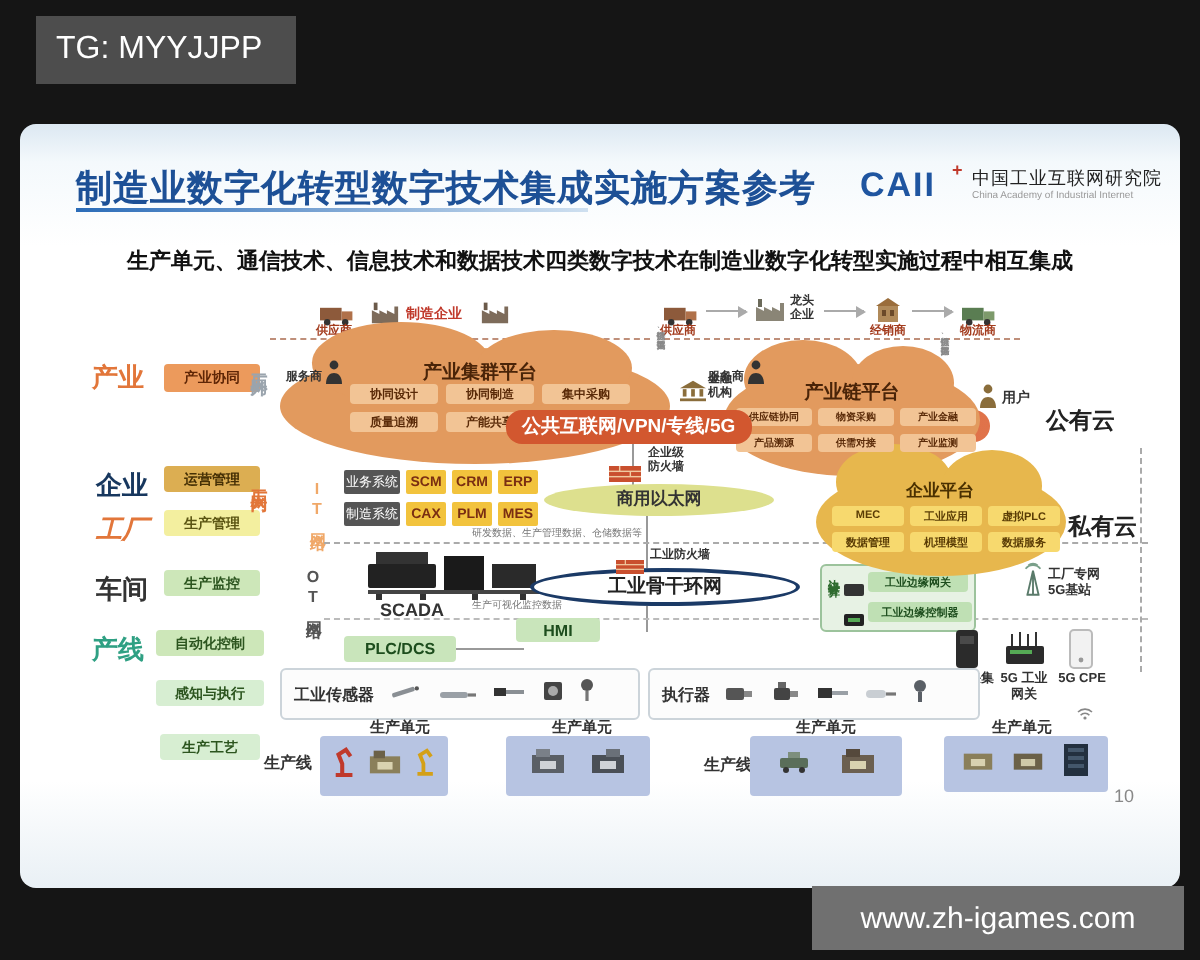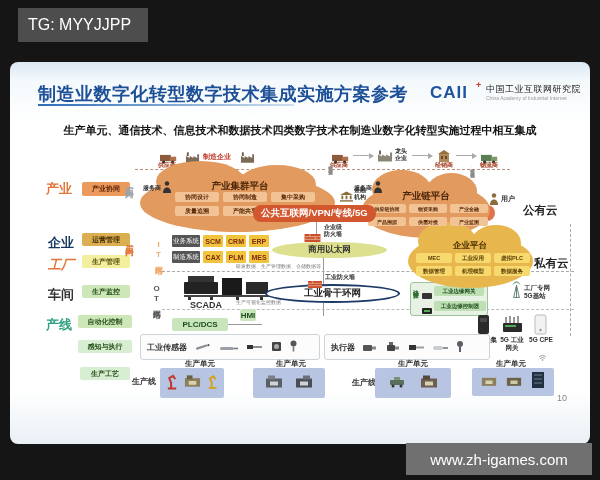--- a/index.html
+++ b/index.html
@@ -237,21 +237,21 @@
         <rect width="18" height="9" fill="#c94f2e"></rect>
         <line x1="0" y1="3" x2="18" y2="3" stroke="#f0c9a0" stroke-width="0.8"></line>
         <line x1="0" y1="6" x2="18" y2="6" stroke="#f0c9a0" stroke-width="0.8"></line>
         <line x1="6" y1="0" x2="6" y2="3" stroke="#f0c9a0" stroke-width="0.8"></line>
       </svg></span>
   <div class="abs lbl" style="left:315px;top:211px;font-size:6px;z-index:5;">工业防火墙</div>
   <div class="abs ellipse ctr" style="left:255px;top:222px;width:135px;height:19px;background:#fff;border:2px solid #1b3a66;color:#222;font-size:9.5px;">工业骨干环网</div>
   <div class="abs line-v" style="left:313px;top:241px;height:13px;"></div>
   <div class="abs dash-h" style="left:152px;top:247px;width:412px;border-color:#bbb;"></div>
 
-  <div class="abs gbox ctr" style="left:230px;top:247px;width:16px;height:12px;font-size:8px;">HMI</div>
+  <div class="abs gbox ctr" style="left:248px;top:247px;width:42px;height:12px;font-size:8px;">HMI</div>
   <div class="abs gbox ctr" style="left:162px;top:256px;width:56px;height:13px;font-size:8px;">PLC/DCS</div>
   <div class="abs line-h" style="left:218px;top:262px;width:34px;"></div>
 
   <div class="abs cloud yellow" style="left:398px;top:172px;width:125px;height:54px;z-index:2;"></div>
   <div class="abs ctr" style="left:420px;top:178px;width:80px;font-size:8.5px;font-weight:bold;color:#4a3000;z-index:5;">企业平台</div>
   <div class="abs citem y ctr" style="left:406px;top:191px;width:36px;height:10px;">MEC</div>
   <div class="abs citem y ctr" style="left:445px;top:191px;width:36px;height:10px;">工业应用</div>
   <div class="abs citem y ctr" style="left:484px;top:191px;width:36px;height:10px;">虚拟PLC</div>
   <div class="abs citem y ctr" style="left:406px;top:204px;width:36px;height:10px;">数据管理</div>
   <div class="abs citem y ctr" style="left:445px;top:204px;width:36px;height:10px;">机理模型</div>

